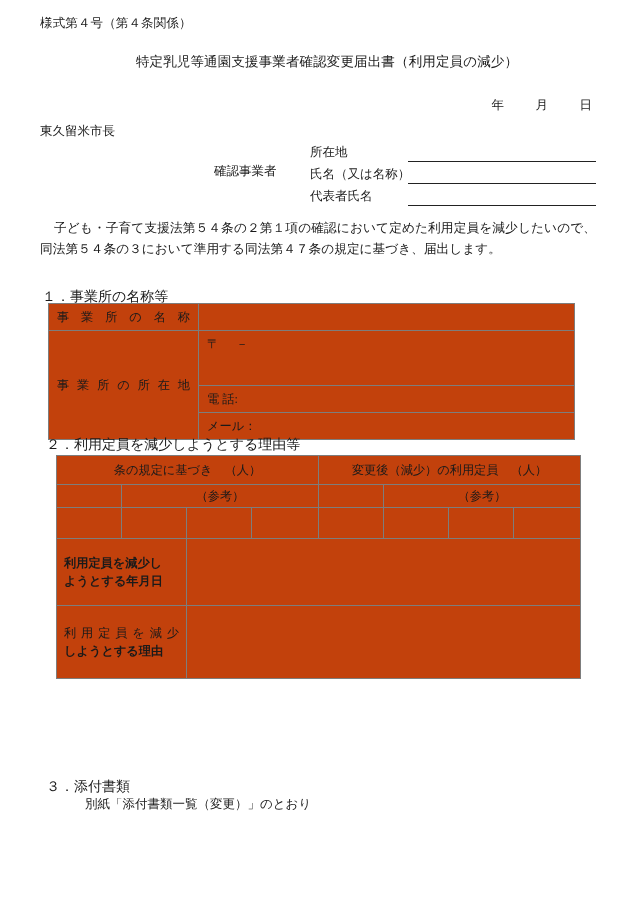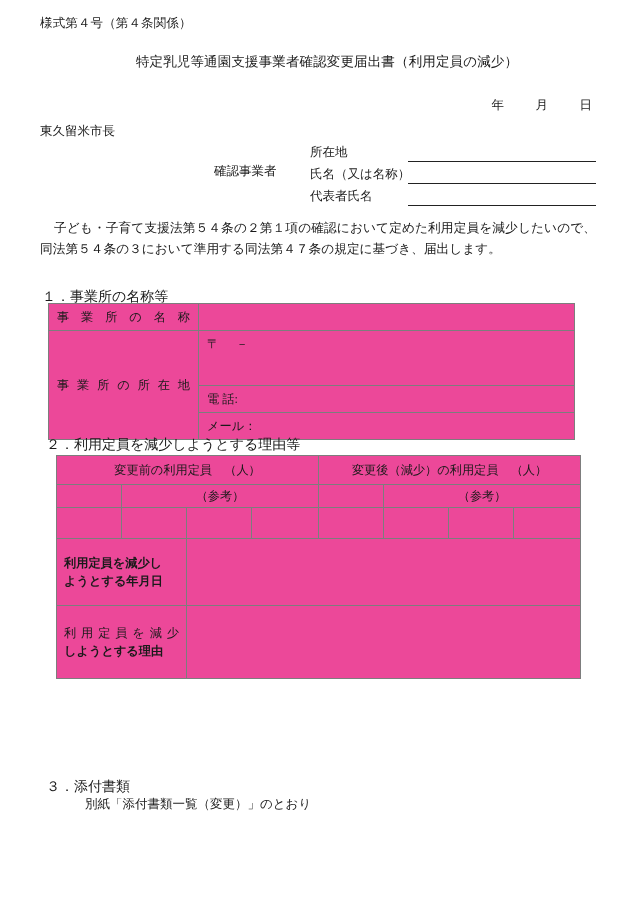--- a/index.html
+++ b/index.html
@@ -138,21 +138,21 @@
   table.grid {
     position: absolute;
     border-collapse: collapse;
     table-layout: fixed;
     font-size: 12.2px;
   }
   table.grid td {
     border: 1px solid #7d7d7d;
     padding: 0;
     vertical-align: middle;
-    background: #ec4899;
+    background: #c2410c;
   }
 
   
   #table1 {
     left: 48px;
     top: 303px;
     width: 527px;
   }
   #table1 td { height: 26px; }
   .t1-label {
@@ -285,21 +285,21 @@
         <col style="width:65px">
         <col style="width:65px">
         <col style="width:67px">
       <col style="width:65px">
         <col style="width:65px">
         <col style="width:65px">
         <col style="width:67px">
     </colgroup>
     <tbody>
       <tr>
-        <td class="grp-head" colspan="4">変更前の利用定員　（人）</td>
+        <td class="grp-head" colspan="4">条の規定に基づき　（人）</td>
         <td class="grp-head" colspan="4">変更後（減少）の利用定員　（人）</td>
       </tr>
       <tr>
         <td class="ref-head"></td>
         <td class="ref-head" colspan="3">（参考）</td>
         <td class="ref-head"></td>
         <td class="ref-head" colspan="3">（参考）</td>
       </tr>
       <tr class="entry-row">
         <td></td>

